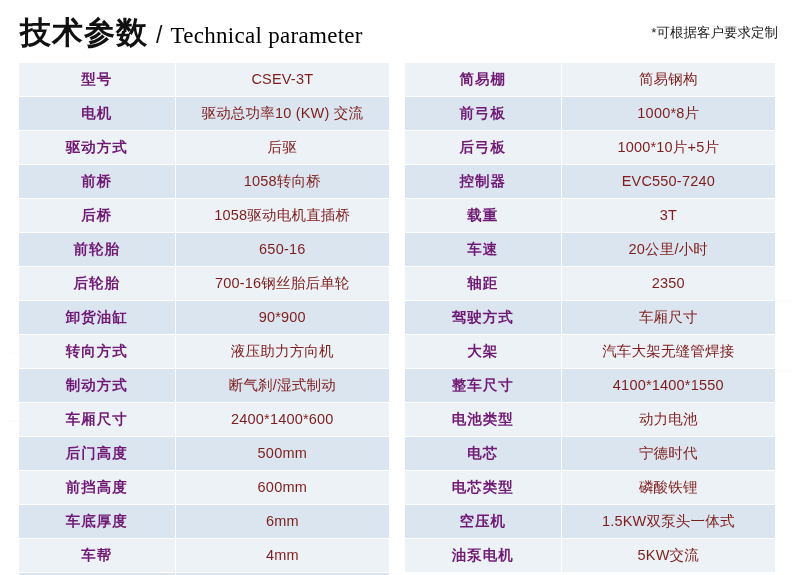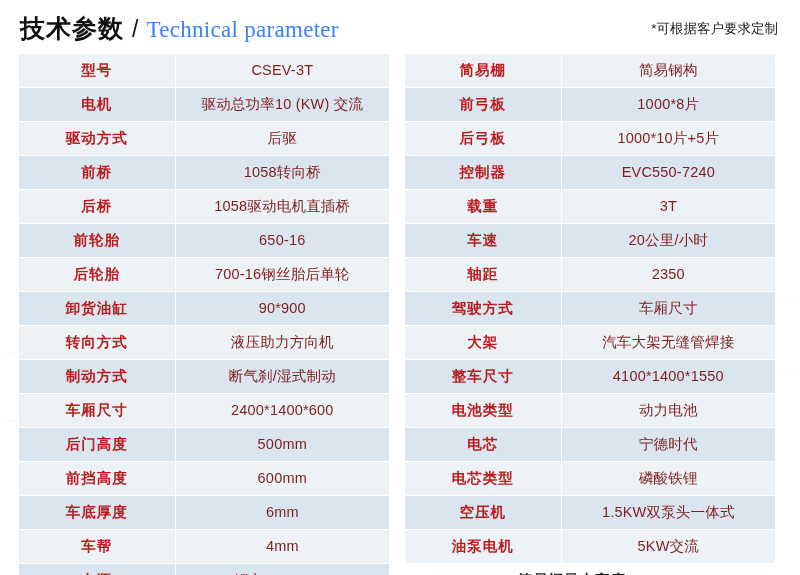--- a/index.html
+++ b/index.html
@@ -31,35 +31,35 @@
     position: relative;
     z-index: 1;
     padding: 0;
   }
   .header {
     display: flex;
     align-items: baseline;
     padding: 12px 20px 6px 20px;
   }
   .title-cn {
-    font-size: 25px;
+    font-size: 31px;
     font-weight: bold;
     letter-spacing: 1px;
     color: #111;
     font-family: "Liberation Sans", sans-serif;
   }
   .title-sep {
     font-size: 23px;
     color: #111;
     margin: 0 8px;
     font-weight: normal;
   }
   .title-en {
     font-size: 23px;
-    color: #3b82f6;
+    color: #000000;
     font-family: "Liberation Serif", serif;
     letter-spacing: 0.3px;
   }
   .note {
     margin-left: auto;
     font-size: 13.5px;
     color: #1a1a1a;
     align-self: center;
     padding-right: 2px;
   }
@@ -79,21 +79,21 @@
     text-align: center;
     vertical-align: middle;
     border: 1px solid #ffffff;
     padding: 0 2px;
     line-height: 1.15;
   }
   td.k {
     width: 42%;
     font-weight: bold;
     letter-spacing: 1px;
-    color: #b91c1c;
+    color: #701a75;
   }
   td.v {
     width: 58%;
     font-weight: normal;
     color: #7f1d1d;
     letter-spacing: 0.2px;
   }
   tr.odd td.k { background: #eef3f8; }
   tr.odd td.v { background: #eef3f8; }
   tr.even td.k { background: #dde7f1; }

